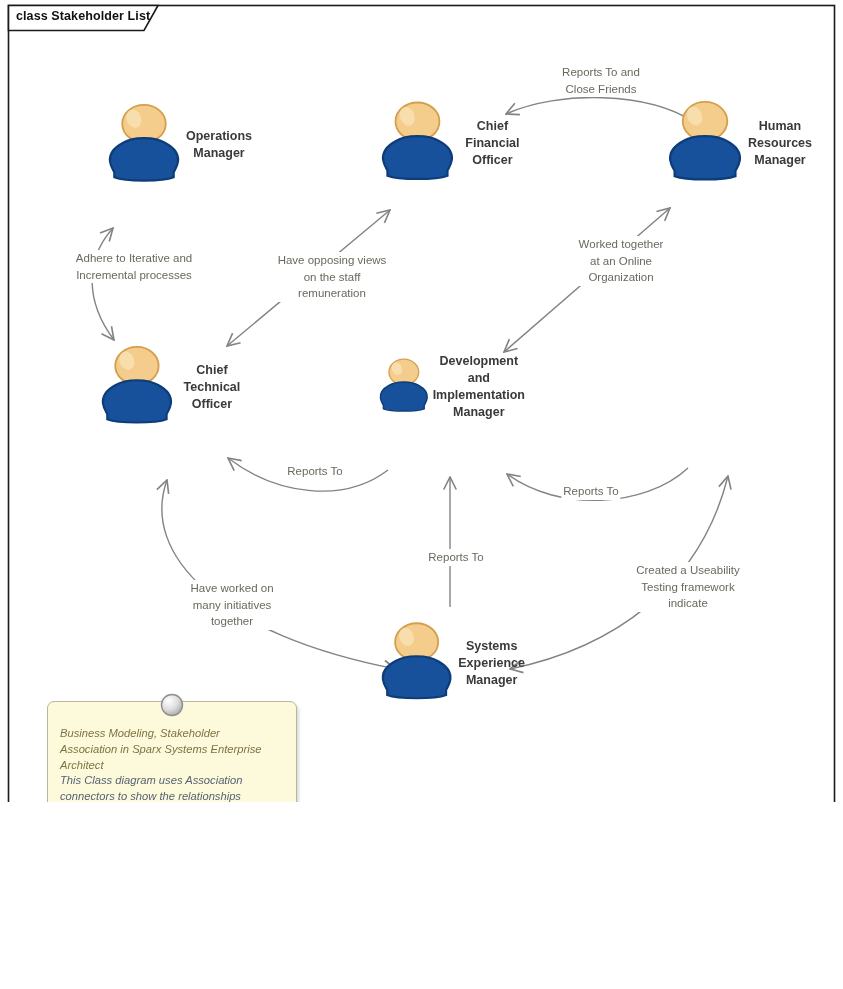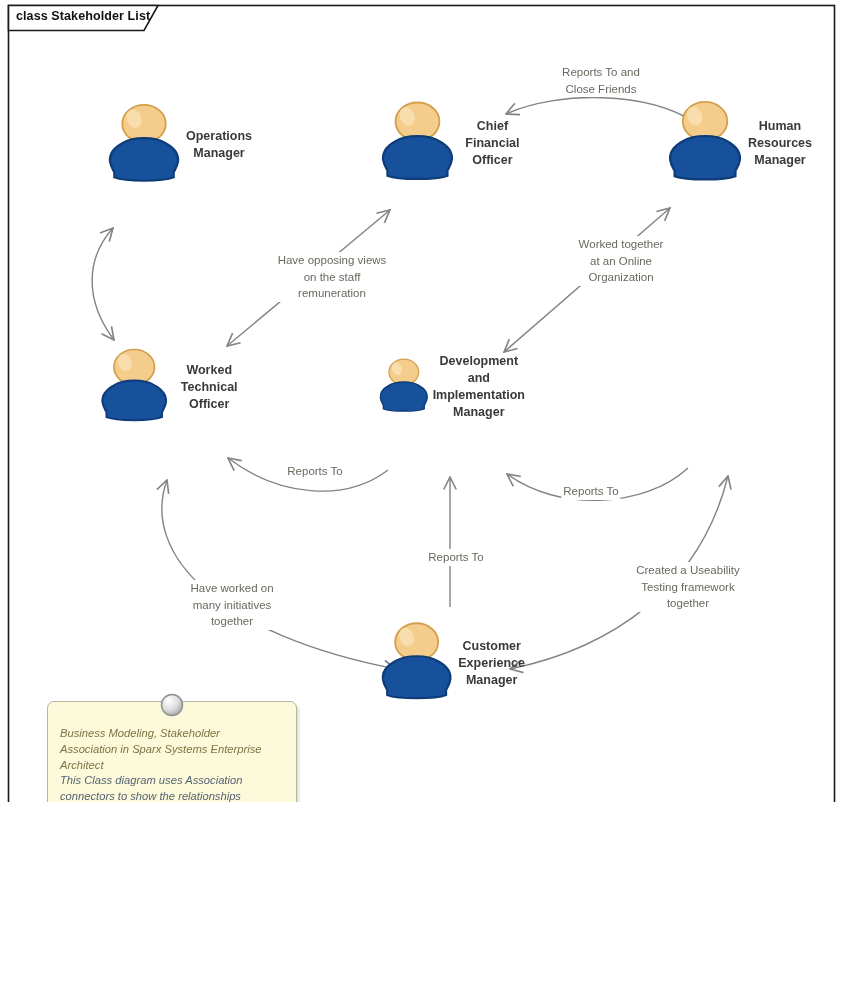--- a/index.html
+++ b/index.html
@@ -61,35 +61,37 @@
       <path d="M388,470 C345,503 278,496 228,458" marker-end="url(#ah)"></path>
       <path d="M688,468 C645,508 558,512 507,474" marker-end="url(#ah)"></path>
       <path d="M450,607 L450,477" marker-end="url(#ah)"></path>
       <path d="M167,480 C140,555 220,635 396,669" marker-start="url(#ah)" marker-end="url(#ah)"></path>
       <path d="M510,669 C612,648 700,588 728,476" marker-start="url(#ah)" marker-end="url(#ah)"></path>
     </g>
   </svg>
 
   <div class="conn-label" style="left:601px;top:64px;">Reports To and
 Close Friends</div>
+  <div class="conn-label" style="left:134px;top:250px;">Adhere to Iterative and
+Incremental processes</div>
   <div class="conn-label" style="left:332px;top:252px;">Have opposing views
 on the staff
 remuneration</div>
   <div class="conn-label" style="left:621px;top:236px;">Worked together
 at an Online
 Organization</div>
   <div class="conn-label" style="left:315px;top:463px;">Reports To</div>
   <div class="conn-label" style="left:591px;top:483px;">Reports To</div>
   <div class="conn-label" style="left:456px;top:549px;">Reports To</div>
   <div class="conn-label" style="left:232px;top:580px;">Have worked on
 many initiatives
 together</div>
   <div class="conn-label" style="left:688px;top:562px;">Created a Useability
 Testing framework
-together</div>
+indicate</div>
 
   <div class="actor" style="left:102px;top:88px;">
     <svg width="116" height="112" viewBox="0 0 116 112">
       <ellipse cx="58" cy="28" rx="30" ry="26" fill="#f4cd8c" stroke="#d49f4c" stroke-width="2.5"></ellipse>
       <ellipse cx="44" cy="21" rx="10" ry="13" fill="#f9e3b8" opacity="0.75" transform="rotate(-22 44 21)"></ellipse>
       <path d="M58,48 C47,48 36,50 28,55 C17,61 10,70 11,80 C12,87 15,91 17,95 L17,102 C32,108 84,108 99,102 L99,95 C101,91 104,87 105,80 C106,70 99,61 88,55 C80,50 69,48 58,48 Z" fill="#17519b" stroke="#0e3c79" stroke-width="3"></path>
     </svg>
     <div class="actor-label">Operations
 Manager</div>
   </div>
@@ -114,21 +116,21 @@
 Resources
 Manager</div>
   </div>
 
   <div class="actor" style="left:95px;top:330px;">
     <svg width="116" height="112" viewBox="0 0 116 112">
       <ellipse cx="58" cy="28" rx="30" ry="26" fill="#f4cd8c" stroke="#d49f4c" stroke-width="2.5"></ellipse>
       <ellipse cx="44" cy="21" rx="10" ry="13" fill="#f9e3b8" opacity="0.75" transform="rotate(-22 44 21)"></ellipse>
       <path d="M58,48 C47,48 36,50 28,55 C17,61 10,70 11,80 C12,87 15,91 17,95 L17,102 C32,108 84,108 99,102 L99,95 C101,91 104,87 105,80 C106,70 99,61 88,55 C80,50 69,48 58,48 Z" fill="#17519b" stroke="#0e3c79" stroke-width="3"></path>
     </svg>
-    <div class="actor-label">Worked Technical
+    <div class="actor-label">Chief Technical
 Officer</div>
   </div>
 
   <div class="actor" style="left:375px;top:330px;justify-content:center;">
     <svg width="116" height="112" viewBox="0 0 116 112">
       <ellipse cx="58" cy="28" rx="30" ry="26" fill="#f4cd8c" stroke="#d49f4c" stroke-width="2.5"></ellipse>
       <ellipse cx="44" cy="21" rx="10" ry="13" fill="#f9e3b8" opacity="0.75" transform="rotate(-22 44 21)"></ellipse>
       <path d="M58,48 C47,48 36,50 28,55 C17,61 10,70 11,80 C12,87 15,91 17,95 L17,102 C32,108 84,108 99,102 L99,95 C101,91 104,87 105,80 C106,70 99,61 88,55 C80,50 69,48 58,48 Z" fill="#17519b" stroke="#0e3c79" stroke-width="3"></path>
     </svg>
     <div class="actor-label">Development
@@ -137,21 +139,21 @@
 Manager</div>
   </div>
 
 
   <div class="actor" style="left:375px;top:606px;">
     <svg width="116" height="112" viewBox="0 0 116 112">
       <ellipse cx="58" cy="28" rx="30" ry="26" fill="#f4cd8c" stroke="#d49f4c" stroke-width="2.5"></ellipse>
       <ellipse cx="44" cy="21" rx="10" ry="13" fill="#f9e3b8" opacity="0.75" transform="rotate(-22 44 21)"></ellipse>
       <path d="M58,48 C47,48 36,50 28,55 C17,61 10,70 11,80 C12,87 15,91 17,95 L17,102 C32,108 84,108 99,102 L99,95 C101,91 104,87 105,80 C106,70 99,61 88,55 C80,50 69,48 58,48 Z" fill="#17519b" stroke="#0e3c79" stroke-width="3"></path>
     </svg>
-    <div class="actor-label">Customer
+    <div class="actor-label">Systems
 Experience
 Manager</div>
   </div>
 
   <div class="note">
     <p class="note-title">Business Modeling, Stakeholder
 Association in Sparx Systems Enterprise
 Architect</p>
     <p class="note-body">This Class diagram uses Association
 connectors to show the relationships

